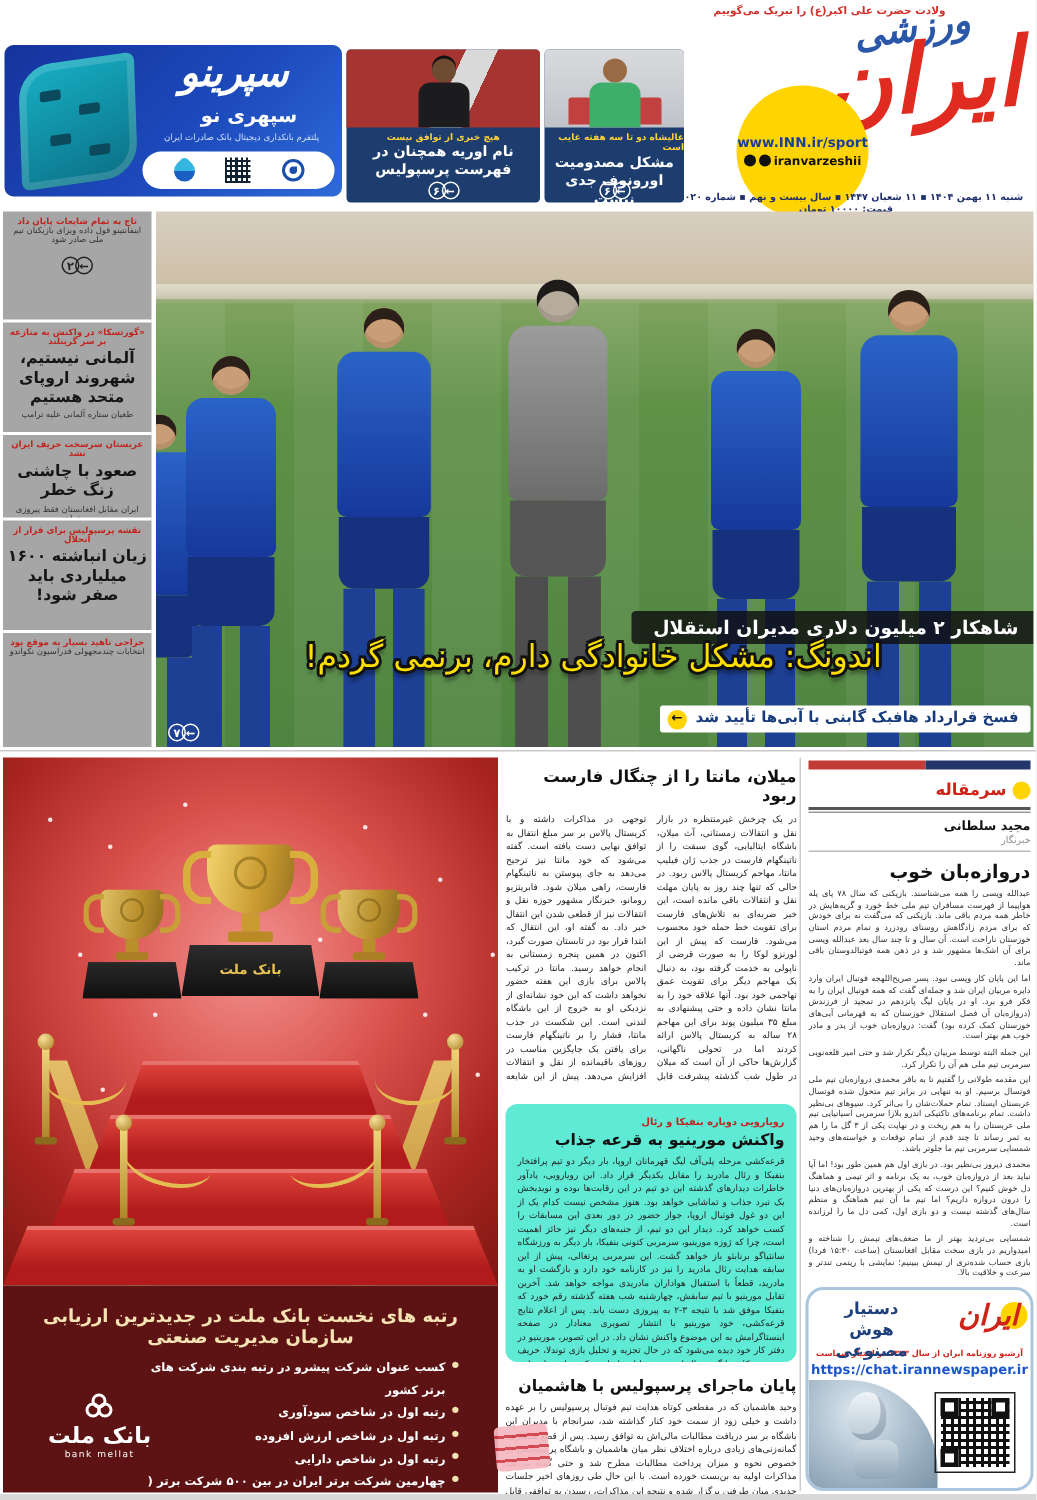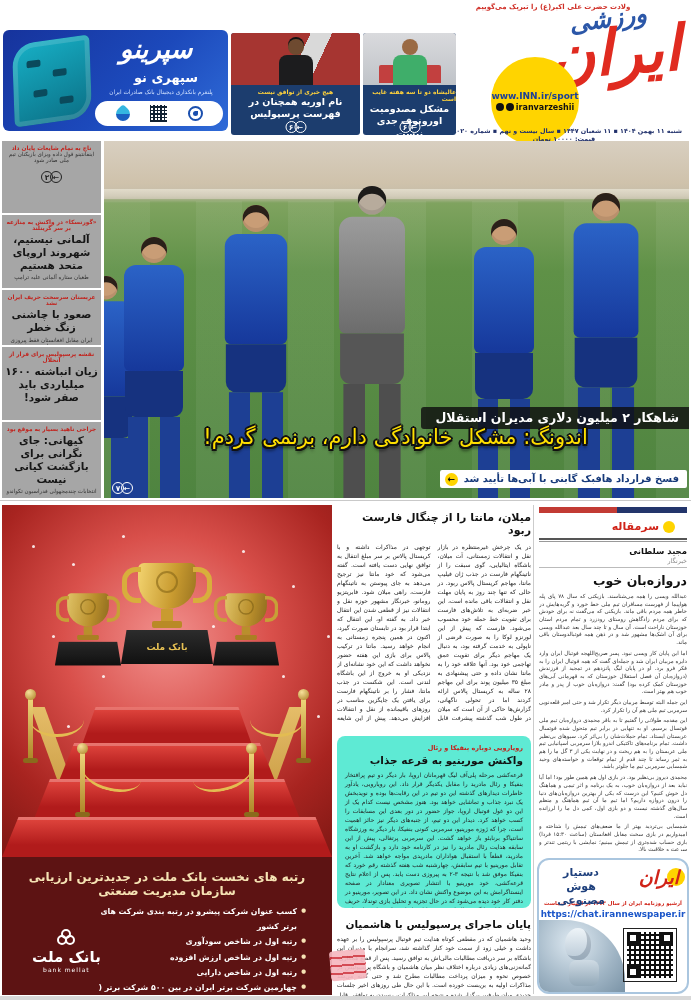--- a/index.html
+++ b/index.html
@@ -150,21 +150,21 @@
   .pb-body { font-size:6px; line-height:1.5; text-align:justify; color:#222; }
   .mid-h2 { font-size:10.5px; font-weight:bold; color:#111; margin:10px 0 4px; }
   .hash-body { font-size:6px; line-height:1.55; text-align:justify; color:#222; height:82px; overflow:hidden; }
 
   .vrule { position:absolute; left:533px; top:505px; bottom:6px; width:1px; background:#ccc; }
 
   
   .edcol { position:absolute; left:539px; top:507px; width:148px; }
   .topbar { height:6px; display:flex; direction:ltr; }
   .topbar .red { flex:1.1; background:#c23b34; } .topbar .navy { flex:1; background:#23356b; }
-  .sec-row { display:flex; align-items:center; gap:4px; margin:7px 12px 5px; }
+  .sec-row { display:flex; align-items:center; gap:4px; margin:7px 0 5px; }
   .ydot { width:12px; height:12px; border-radius:50%; background:#ffd400; }
   .sec-label { color:#d02318; font-weight:bold; font-size:11px; }
   .dbl-rule { border-top:2px solid #555; border-bottom:1px solid #999; height:4px; }
   .ed-author { font-size:8.5px; font-weight:bold; color:#111; margin-top:4px; }
   .ed-role { font-size:6.3px; color:#888; margin:1px 0 3px; }
   .thin-rule { border-top:1px solid #bbb; margin-bottom:5px; }
   .ed-head { font-size:12.5px; font-weight:bold; color:#111; margin-bottom:5px; }
   .ed-body { height:258px; overflow:hidden; }
   .ed-body p { font-size:5.5px; line-height:1.4; text-align:justify; color:#333; margin-bottom:3px; }
 
@@ -274,21 +274,20 @@
       <div class="si-sub">ایران مقابل افغانستان فقط پیروزی می‌خواهد</div>
 
     </div>
     <div class="side-item h62">
       <div class="si-kicker">نقشه پرسپولیس برای فرار از انحلال</div>
       <div class="si-head">زیان انباشته ۱۶۰۰ میلیاردی باید صفر شود!</div>
 
     </div>
     <div class="side-item h80">
       <div class="si-kicker">جراحی ناهید بسیار به موقع بود</div>
-      <div class="si-head">کیهانی: جای نگرانی برای بازگشت کیانی نیست</div>
       <div class="si-sub">انتخابات چندمجهولی فدراسیون تکواندو</div>
 
     </div>
   </div>
 
   <div class="main-photo">
     <div class="boards"></div>
     <div class="mow"></div>
     <div class="pl p6">
         <div class="head"></div>

